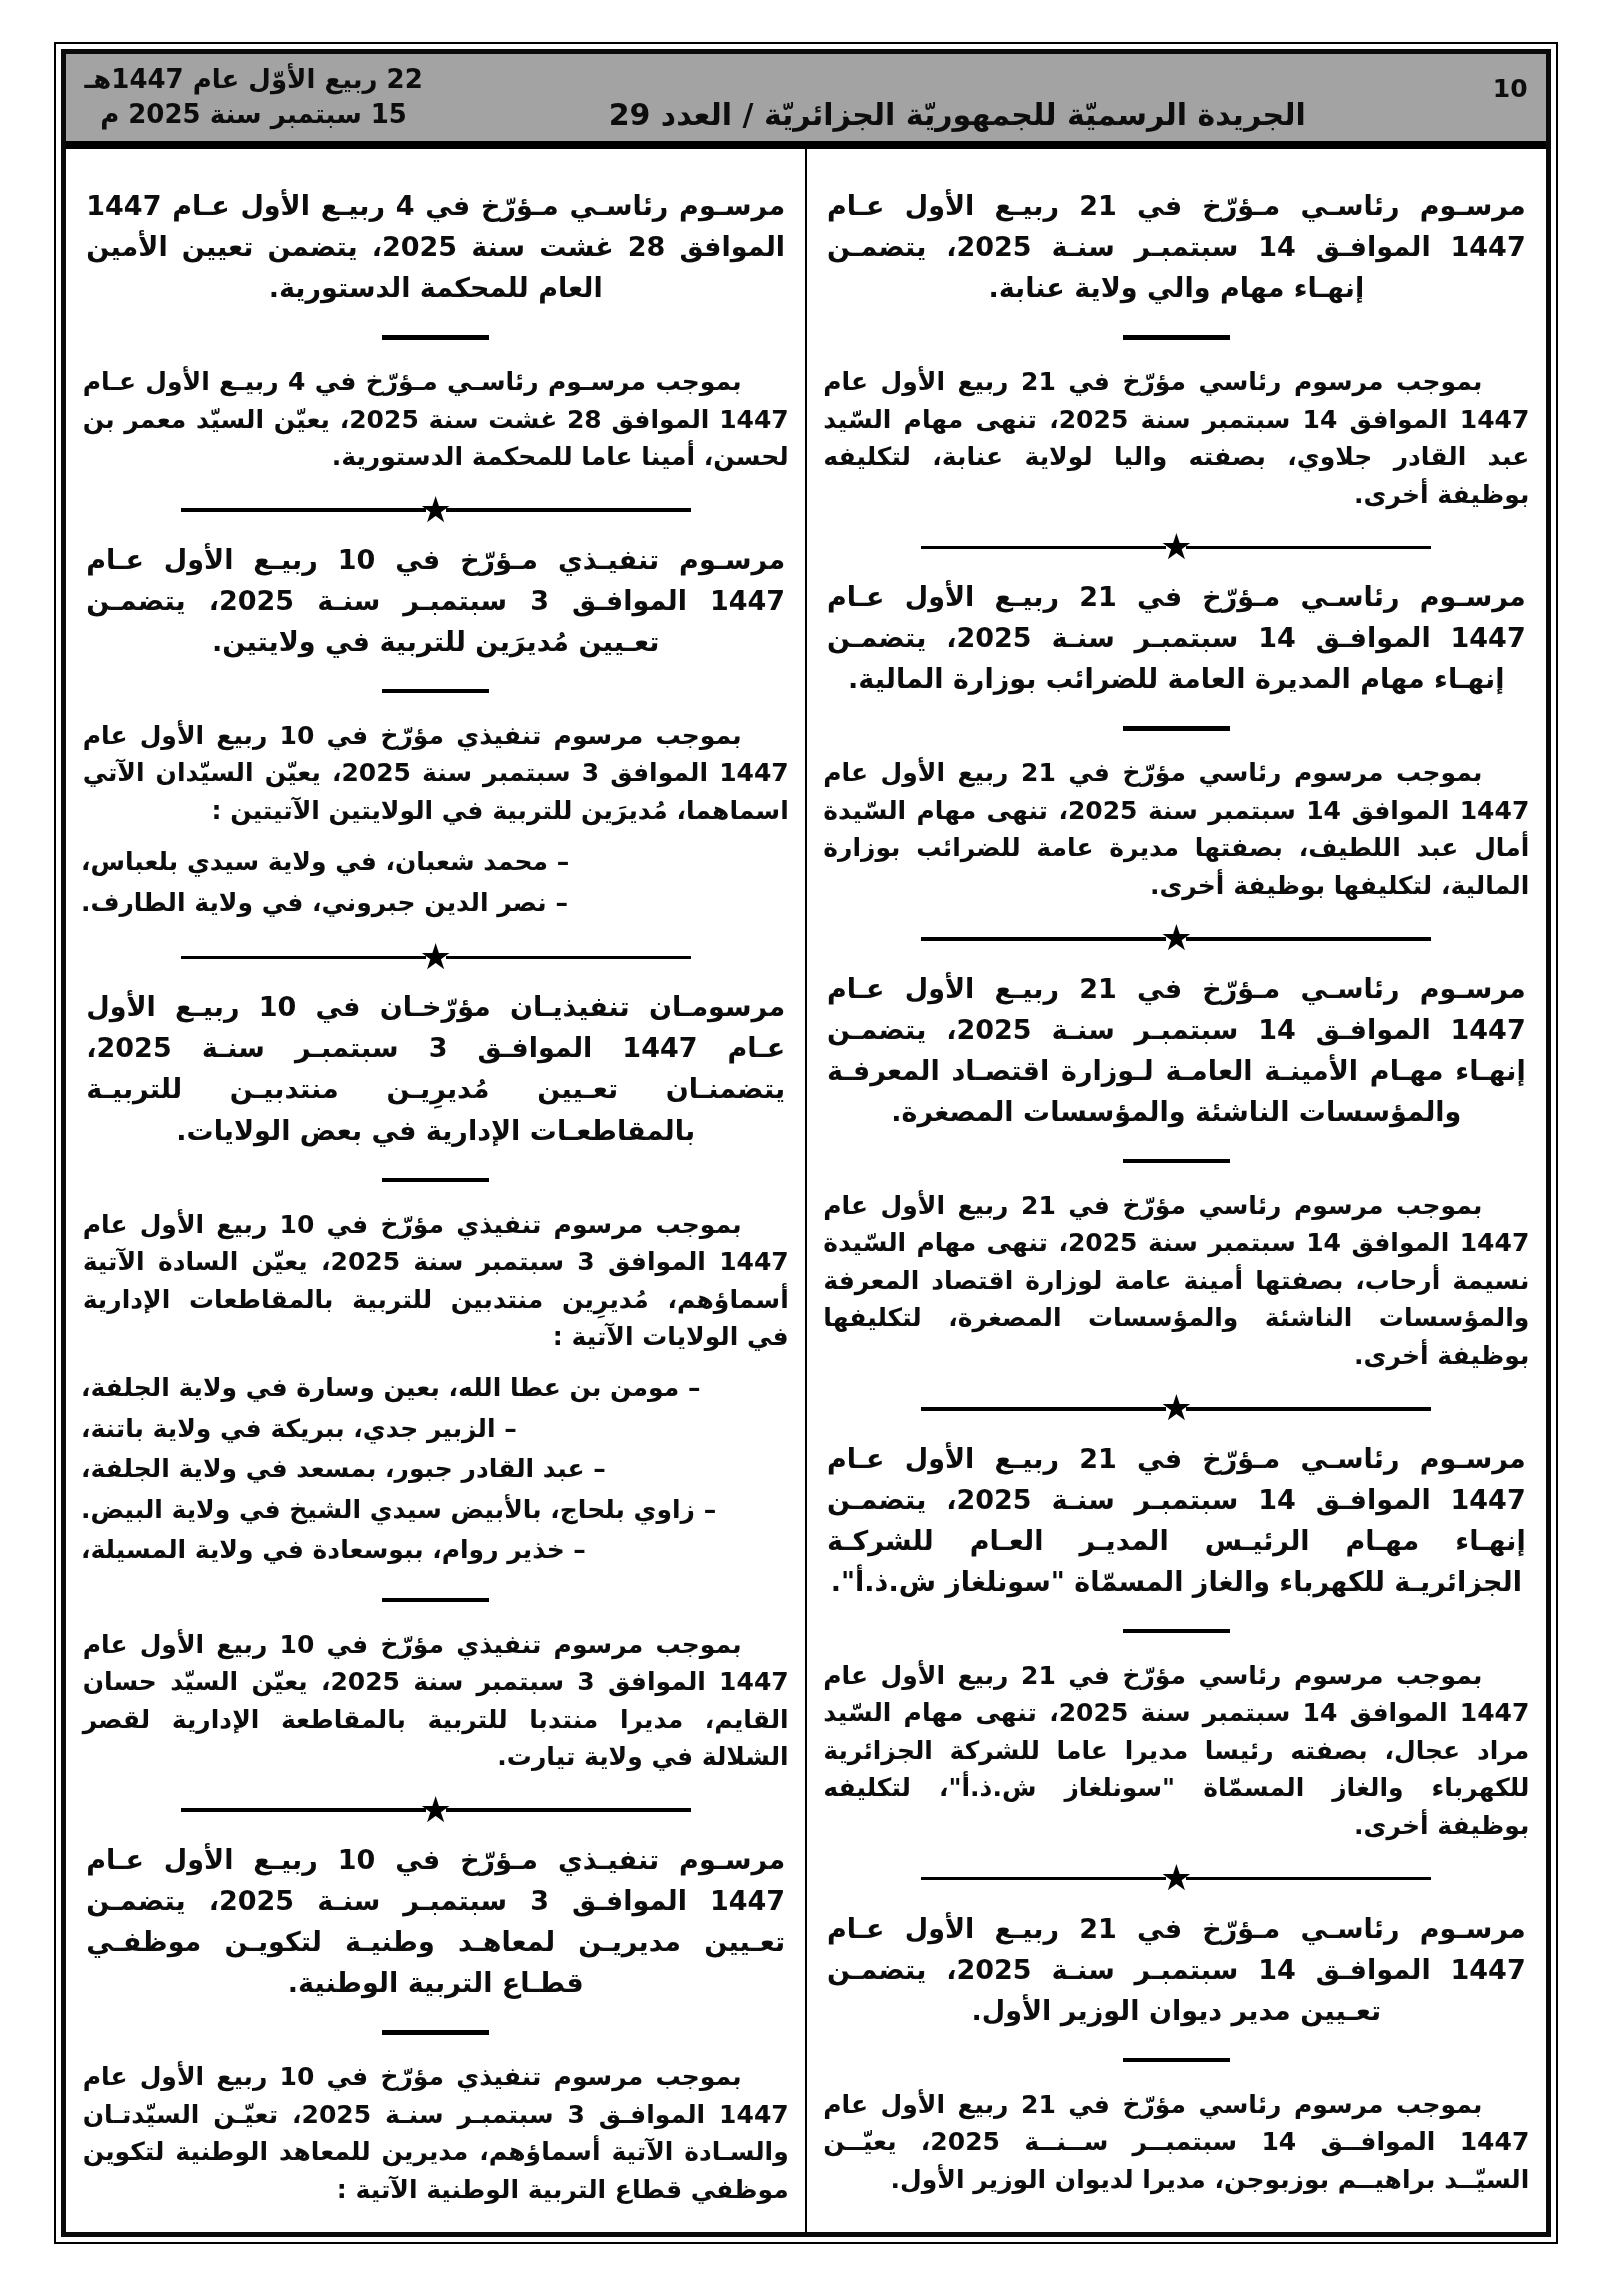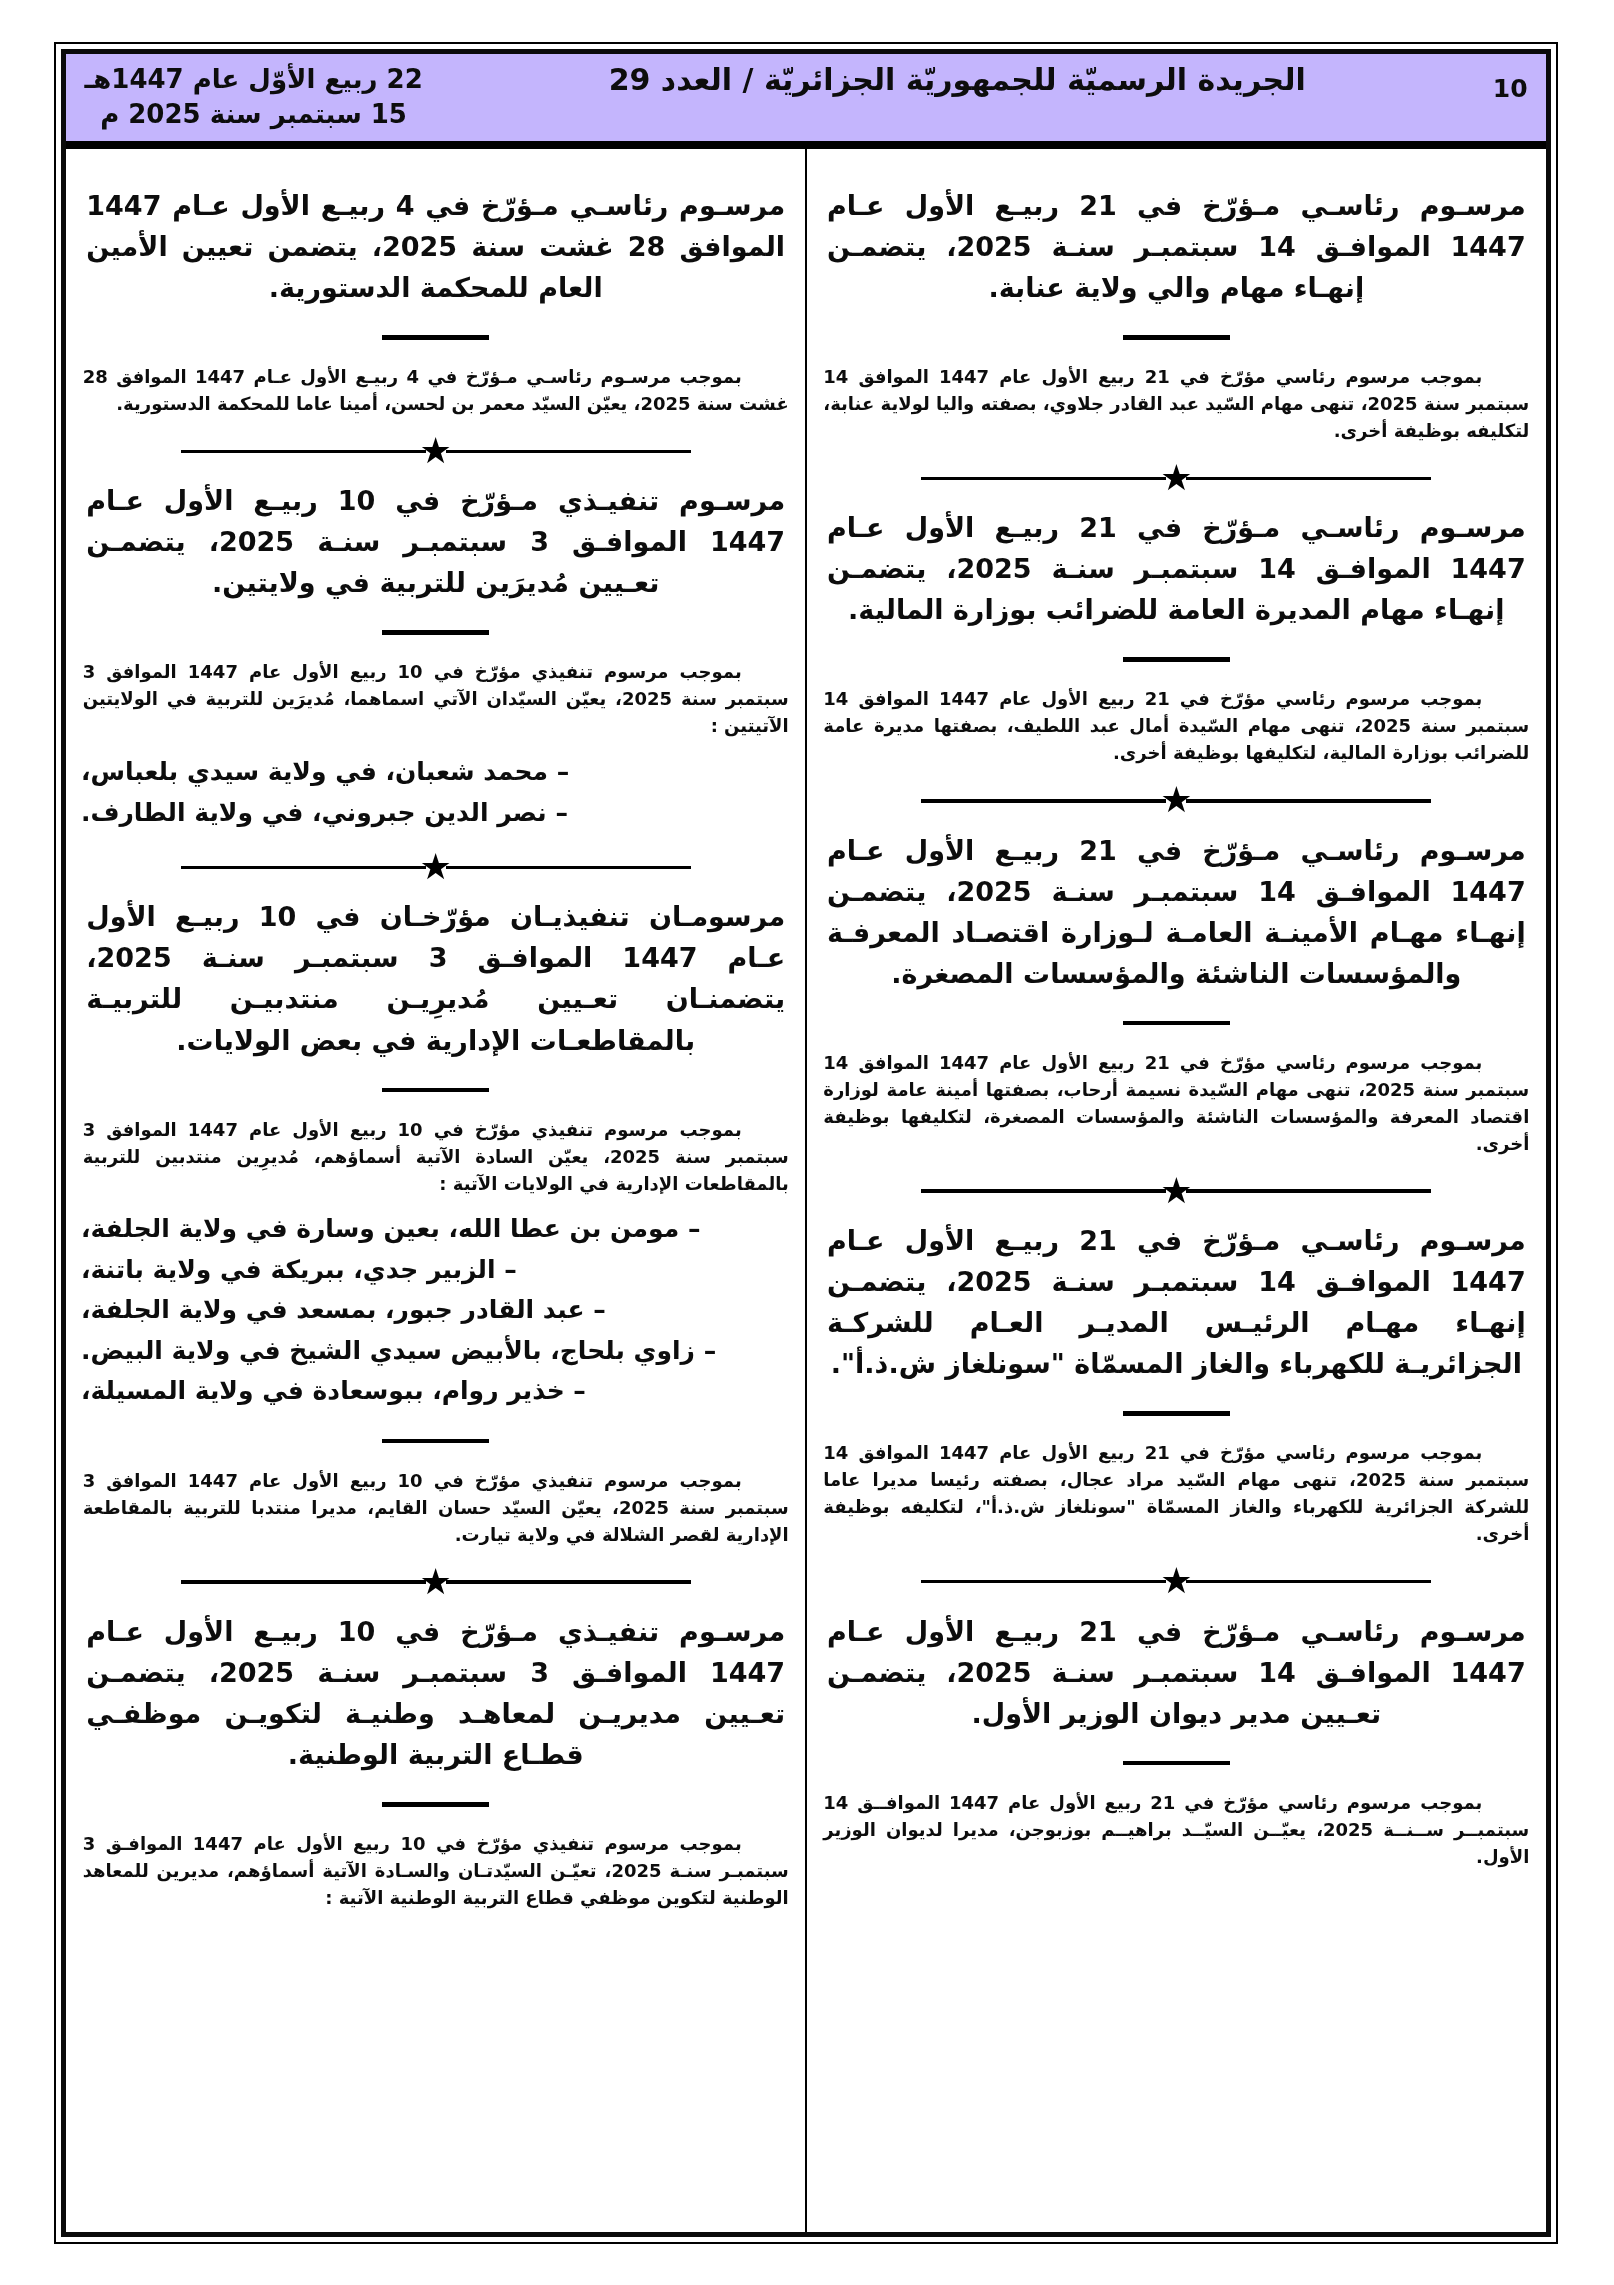--- a/index.html
+++ b/index.html
@@ -19,23 +19,23 @@
     background:#fff;
   }
   .frame-inner{
     width:100%;height:100%;
     border:5.4px solid #0a0a0a;
     box-sizing:border-box;
     display:flex;flex-direction:column;
     overflow:hidden;
   }
   .header-band{
-    background:#c4b5fd;
+    background:#a3a3a3;
     border-bottom:8.1px solid #000;
-    display:flex;align-items:flex-start;
+    display:flex;align-items:flex-end;
     direction:ltr;
     padding:7.2px 18px 9px 18px;
     flex:0 0 auto;
   }
   .header-dates{
     font-weight:bold;font-size:26px;line-height:1.35;
     text-align:center;white-space:nowrap;
     direction:rtl;
   }
   .journal-title{
@@ -65,21 +65,21 @@
     font-size:27px;line-height:1.52;
     text-align:justify;text-align-last:center;
     margin:12.7px 5.4px 0 5.4px;
   }
   .rule-short{
     width:107px;height:4.5px;background:#000;
     margin:27px auto 23.5px auto;
   }
   .par{
     font-weight:bold;
-    font-size:18px;line-height:1.5;
+    font-size:25px;line-height:1.5;
     text-align:justify;
     text-indent:47px;
     margin:0 1.8px 12.7px 1.8px;
   }
   .list{margin:1.8px 27px 12.7px 0;}
   .list-item{
     font-weight:bold;
     font-size:25px;line-height:1.62;
     text-align:left;
   }

